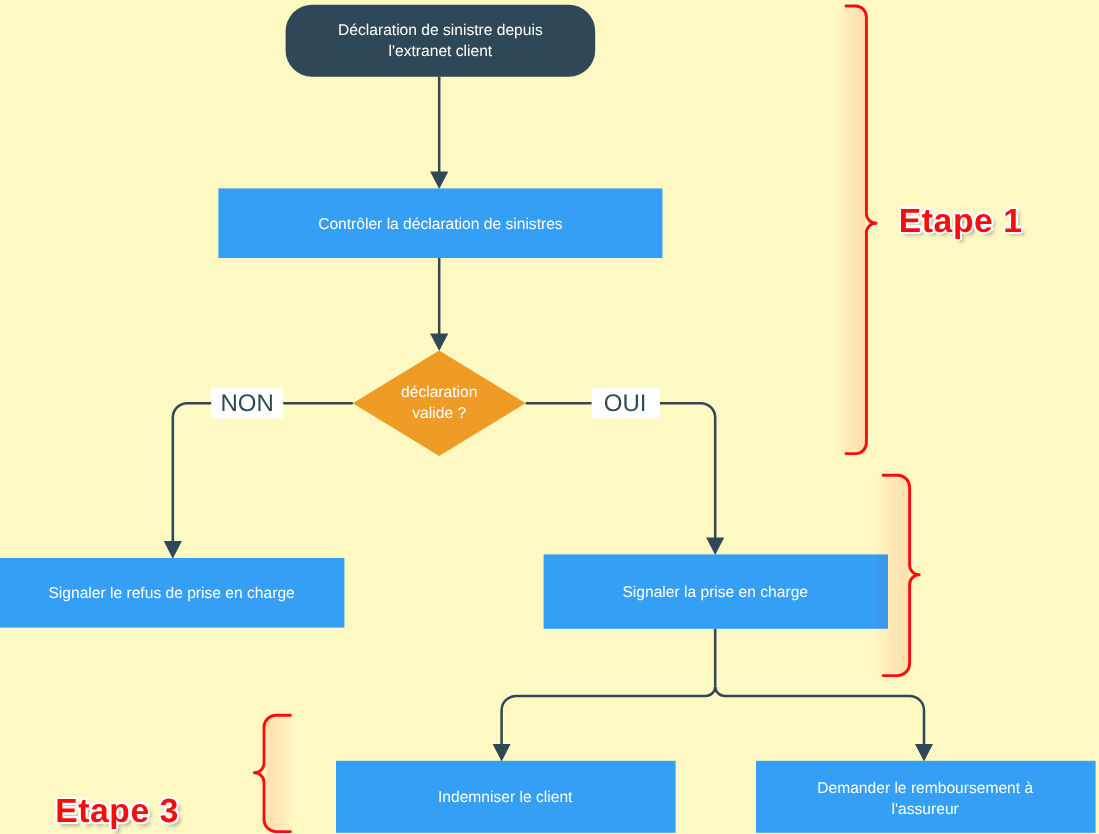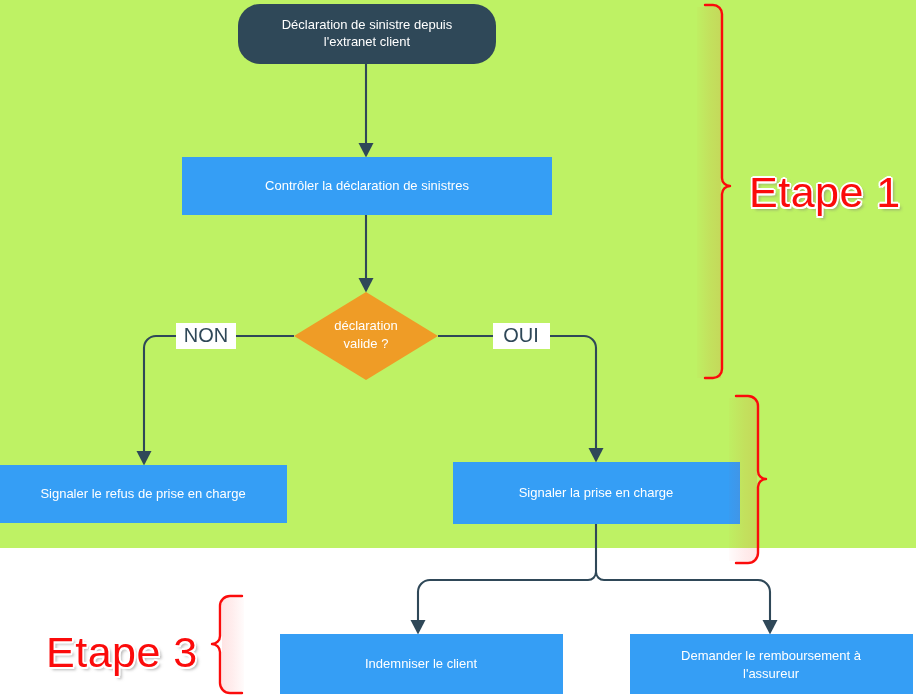--- a/index.html
+++ b/index.html
@@ -9,22 +9,22 @@
   }
   body {
     width: 916px;
     height: 695px;
     overflow: hidden;
     font-family: "Liberation Sans", sans-serif;
   }
   #canvas {
     position: relative;
     width: 916px;
-    height: 548px;
-    background: #bef264;
+    height: 695px;
+    background: #fef9c3;
   }
   svg.diagram {
     position: absolute;
     top: 0;
     left: 0;
     width: 916px;
     height: 695px;
   }
   .node-label {
     fill: #ffffff;
@@ -36,22 +36,22 @@
   .branch-label {
     fill: #2f4858;
     font-family: "Liberation Sans", sans-serif;
     font-size: 20px;
     text-anchor: middle;
     dominant-baseline: middle;
   }
   .etape-text {
     position: absolute;
     font-family: "Liberation Sans", sans-serif;
-    font-size: 43px;
-    font-weight: normal;
+    font-size: 28px;
+    font-weight: bold;
     color: #fb0b0b;
     letter-spacing: 0.5px;
     white-space: nowrap;
     text-shadow:
       -1.5px -1.5px 0 #ffffff,
        1.5px -1.5px 0 #ffffff,
       -1.5px  1.5px 0 #ffffff,
        1.5px  1.5px 0 #ffffff,
        0px -1.8px 0 #ffffff,
        0px  1.8px 0 #ffffff,
@@ -161,15 +161,15 @@
     <g>
       <rect x="222" y="598" width="22" height="93" fill="url(#bracketGlowL)"></rect>
       <path d="M242,596 L230,596 A10,10 0 0 0 220,606 L220,636 A8,8 0 0 1 212,644
                A8,8 0 0 1 220,652 L220,683 A10,10 0 0 0 230,693 L242,693" fill="none" stroke="#fb0b0b" stroke-width="2.4" stroke-linecap="round" stroke-linejoin="round"></path>
     </g>
   </svg>
 
   <div class="etape-text" style="left:749px; top:168px;">Etape 1</div>
 
 
-  <div class="etape-text" style="left:46px; top:628px;">Etape 3</div>
+  <div class="etape-text" style="left:46px; top:660px;">Etape 3</div>
 
 </div>
 
 </body></html>

